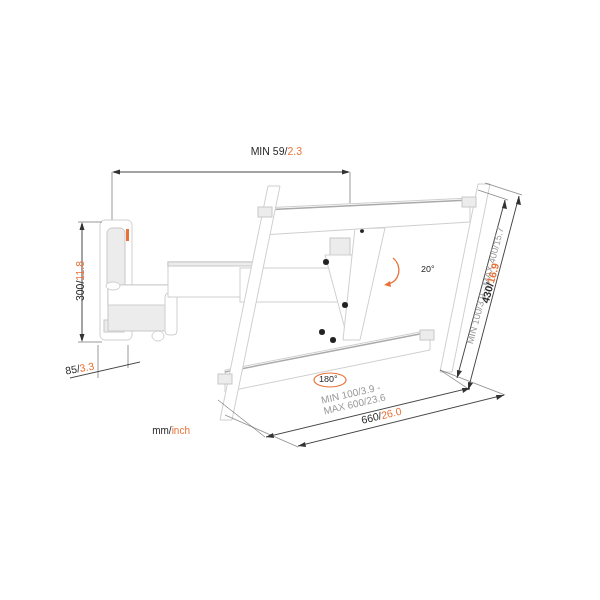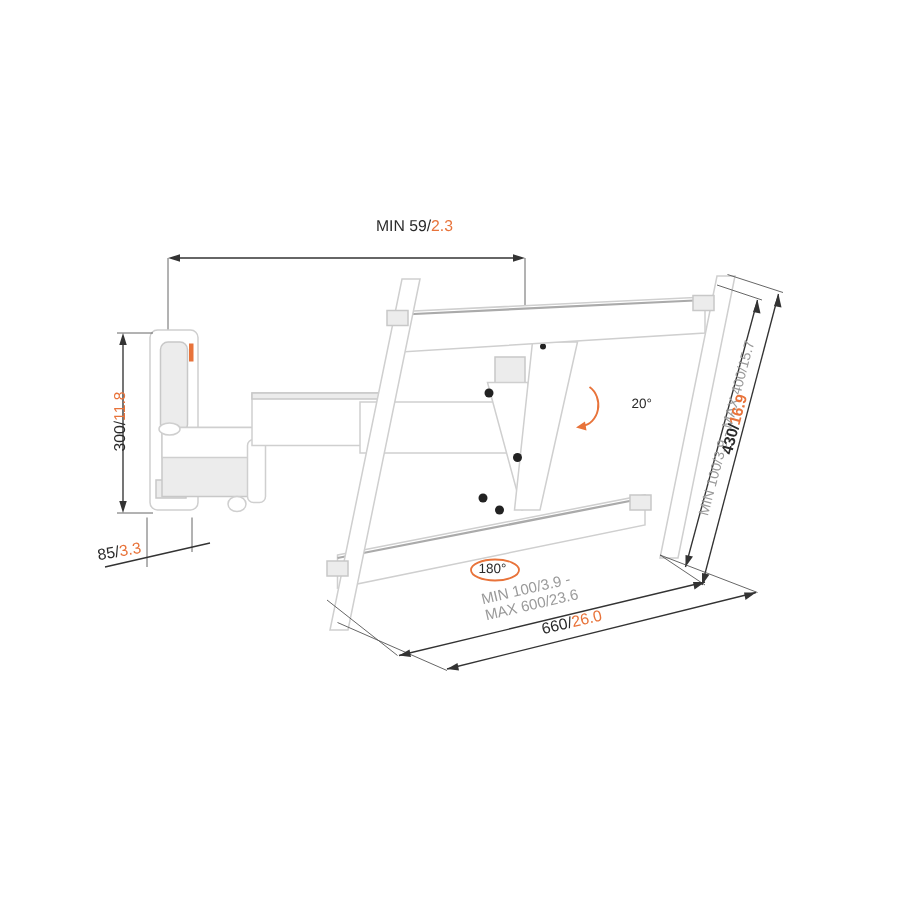--- a/index.html
+++ b/index.html
@@ -124,20 +124,21 @@
 
 <div class="lbl" style="position:absolute; left:40px; top:275px; width:80px; text-align:center; transform:rotate(-90deg); font-size:10.5px;">
   <span style="color:#2a2a2a">300/</span><span style="color:#e8733a">11.8</span>
 </div>
 
 <div class="lbl" style="position:absolute; left:65px; top:362px; font-size:10.5px; transform:rotate(-10deg);">
   <span style="color:#2a2a2a">85/</span><span style="color:#e8733a">3.3</span>
 </div>
 
 <div class="lbl" style="position:absolute; left:60px; top:425px; width:130px; text-align:right; font-size:10px; line-height:12px;">
+  <div><span style="color:#2a2a2a">mm/</span><span style="color:#e8733a">inch</span></div>
 </div>
 
 <div class="lbl" style="position:absolute; left:380px; top:264px; font-size:9px; color:#2a2a2a;margin-left:41px;">20°</div>
 
 <div class="lbl" style="position:absolute; left:319px; top:374px; font-size:9px; color:#2a2a2a;text-align:right;">180°</div>
 
 <div class="lbl" style="position:absolute; left:320px; top:395px; font-size:10px; line-height:11px; color:#9a9a9a; transform:rotate(-13deg); transform-origin:left top;">
   <div>MIN 100/3.9 -</div>
   <div>MAX 600/23.6</div>
 </div>

